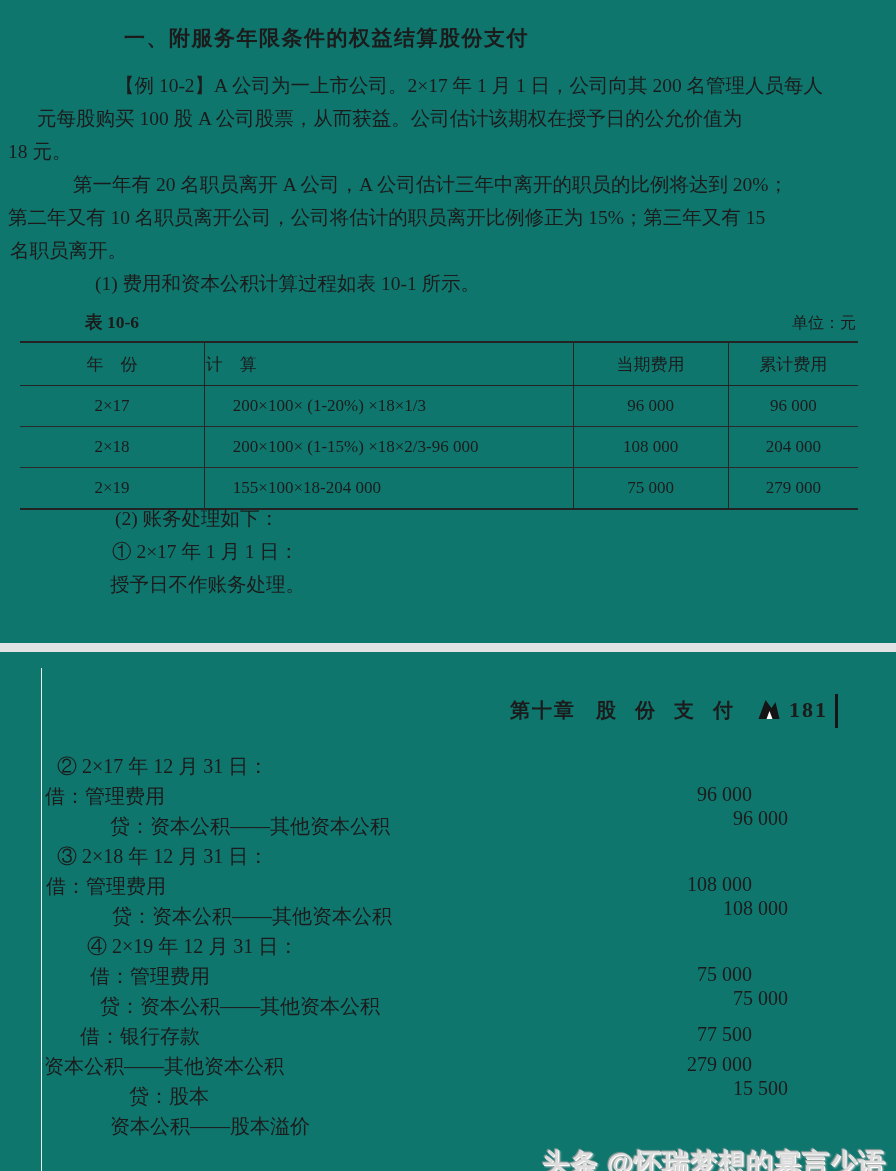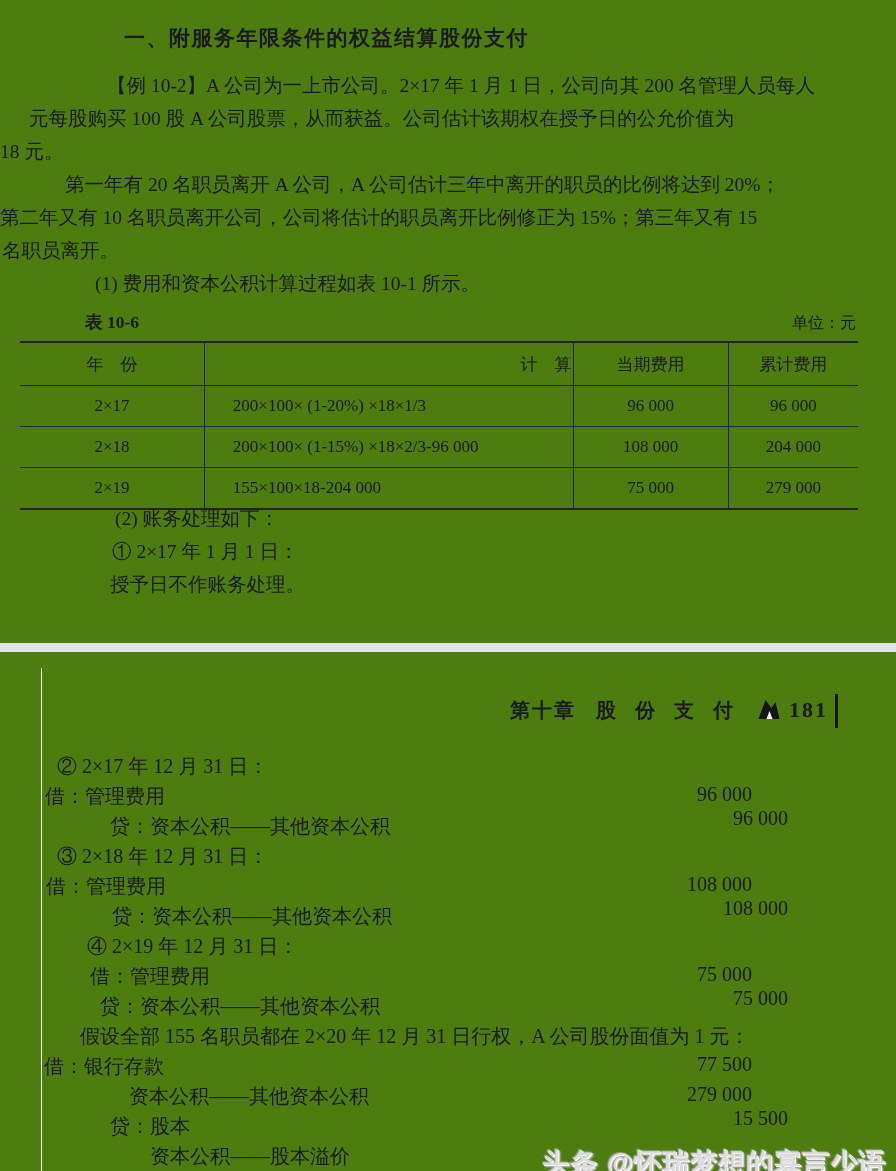--- a/index.html
+++ b/index.html
@@ -1,23 +1,23 @@
 <!DOCTYPE html>
 <html style="--ink: #1b1b1b; --divider: #e2e2e4; --watermark: #dcdcdc;"><head>
 <meta charset="utf-8">
 <style>
   html,body{margin:0;padding:0;background:#fff;}
-  .screen{position:relative;width:896px;height:1171px;background:#4d7c0f;overflow:hidden;
+  .screen{position:relative;width:896px;height:1171px;background:#0f766e;overflow:hidden;
           font-family:"Liberation Serif","DejaVu Serif",serif;color:var(--ink,#1b1b1b);}
 
   
   .p1{position:absolute;left:0;top:0;width:896px;}
   .heading{margin:24px 38px 0 124px;font-family:"Liberation Sans","DejaVu Sans",sans-serif;
            font-weight:bold;font-size:21px;letter-spacing:1.5px;white-space:nowrap;}
-  .para{margin:0;}
+  .para{padding-left:8px;margin:0;}
   .line{font-size:19.5px;line-height:33px;white-space:nowrap;}
   #para-example{margin-top:17px;}
   #para-example .line:nth-child(1){padding-left:107px;}
   #para-example .line:nth-child(2){padding-left:29px;}
   #para-example .line:nth-child(4){padding-left:4px;}
   #para-turnover .line:nth-child(1){padding-left:65px;}
   #para-turnover .line:nth-child(3){padding-left:2px;}
   #step1{padding-left:95px;}
 
   .tablewrap{position:absolute;left:20px;top:310px;width:838px;}
@@ -104,21 +104,21 @@
 
     <div class="tablewrap">
       <div class="tcaprow">
         <span class="tcaption">表 10-6</span>
         <span class="tunit">单位：元</span>
       </div>
       <table class="extable">
         <thead>
           <tr>
             <th class="col-year">年　份</th>
-            <th class="col-calc" style="text-align:right">计　算</th>
+            <th class="col-calc" style="text-align:left">计　算</th>
             <th class="col-cur">当期费用</th>
             <th class="col-cum">累计费用</th>
           </tr>
         </thead>
         <tbody id="table-body">
             <tr>
               <td class="col-year">2×17</td>
               <td class="col-calc">200×100× (1-20%) ×18×1/3</td>
               <td class="col-cur">96 000</td>
               <td class="col-cum">96 000</td>
@@ -161,21 +161,20 @@
     <div id="entries">
         <div class="jline date"><span class="jlabel">② 2×17 年 12 月 31 日：</span></div>
         <div class="jline debit"><span class="jlabel">借：管理费用</span><span class="jamount debit-col">96 000</span></div>
         <div class="jline credit"><span class="jlabel">贷：资本公积——其他资本公积</span><span class="jamount credit-col">96 000</span></div>
         <div class="jline date"><span class="jlabel">③ 2×18 年 12 月 31 日：</span></div>
         <div class="jline debit"><span class="jlabel">借：管理费用</span><span class="jamount debit-col">108 000</span></div>
         <div class="jline credit"><span class="jlabel">贷：资本公积——其他资本公积</span><span class="jamount credit-col">108 000</span></div>
         <div class="jline date"><span class="jlabel">④ 2×19 年 12 月 31 日：</span></div>
         <div class="jline debit"><span class="jlabel">借：管理费用</span><span class="jamount debit-col">75 000</span></div>
         <div class="jline credit"><span class="jlabel">贷：资本公积——其他资本公积</span><span class="jamount credit-col">75 000</span></div>
-        <div class="jline note"><span class="jlabel">假设全部 155 名职员都在 2×20 年 12 月 31 日行权，A 公司股份面值为 1 元：</span></div>
         <div class="jline debit"><span class="jlabel">借：银行存款</span><span class="jamount debit-col">77 500</span></div>
         <div class="jline debit-sub"><span class="jlabel">资本公积——其他资本公积</span><span class="jamount debit-col">279 000</span></div>
         <div class="jline credit"><span class="jlabel">贷：股本</span><span class="jamount credit-col">15 500</span></div>
         <div class="jline credit-sub"><span class="jlabel">资本公积——股本溢价</span></div>
       </div>
 
     <div class="watermark">头条 @怀瑞梦想的寡言少语</div>
   </section>
 </div>
 

